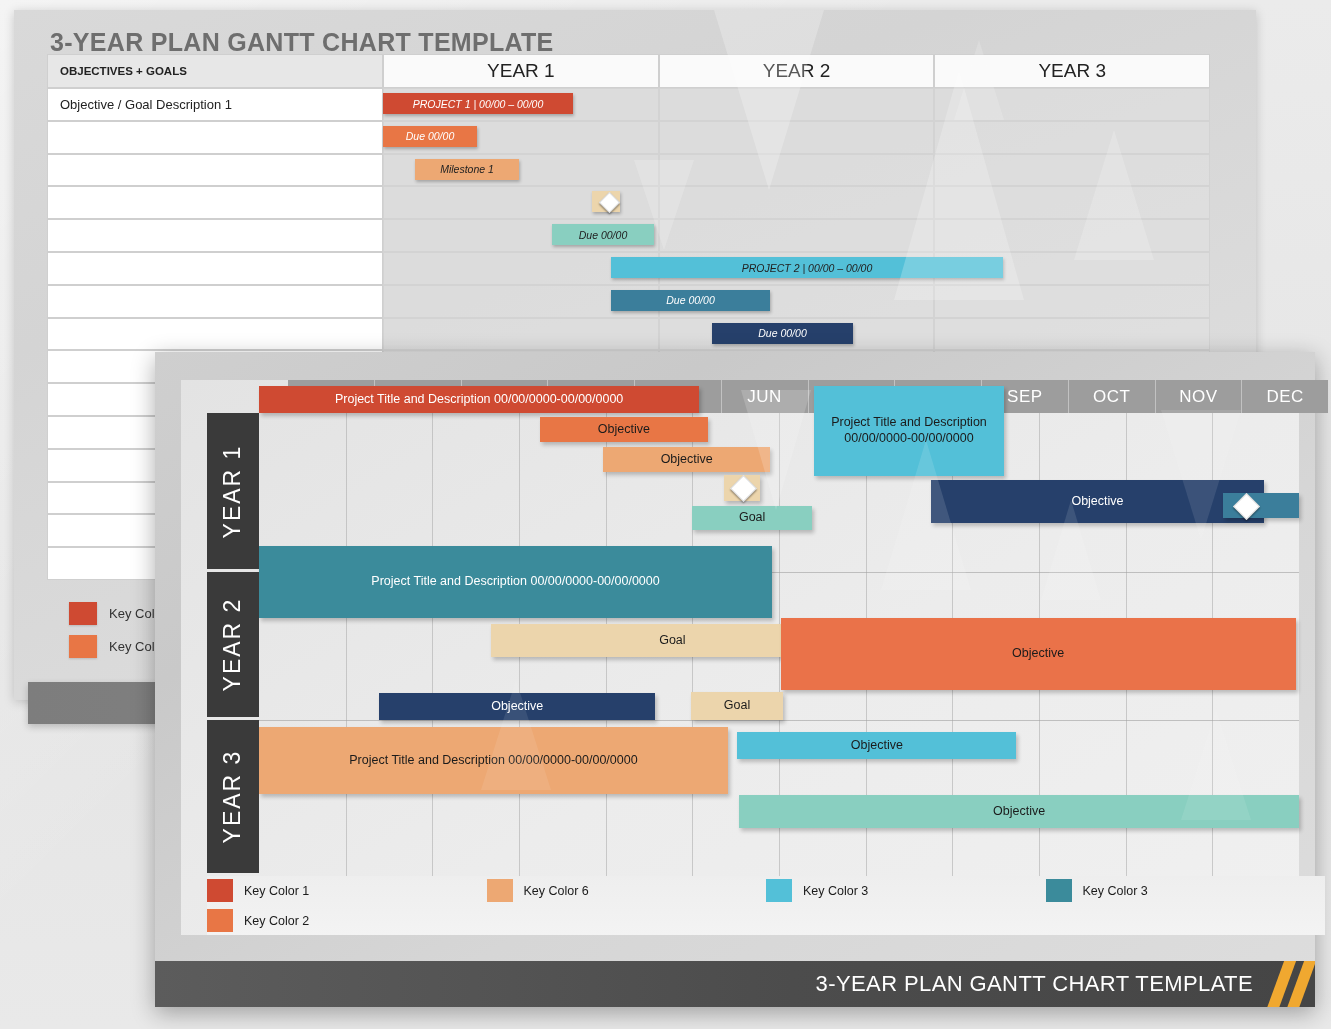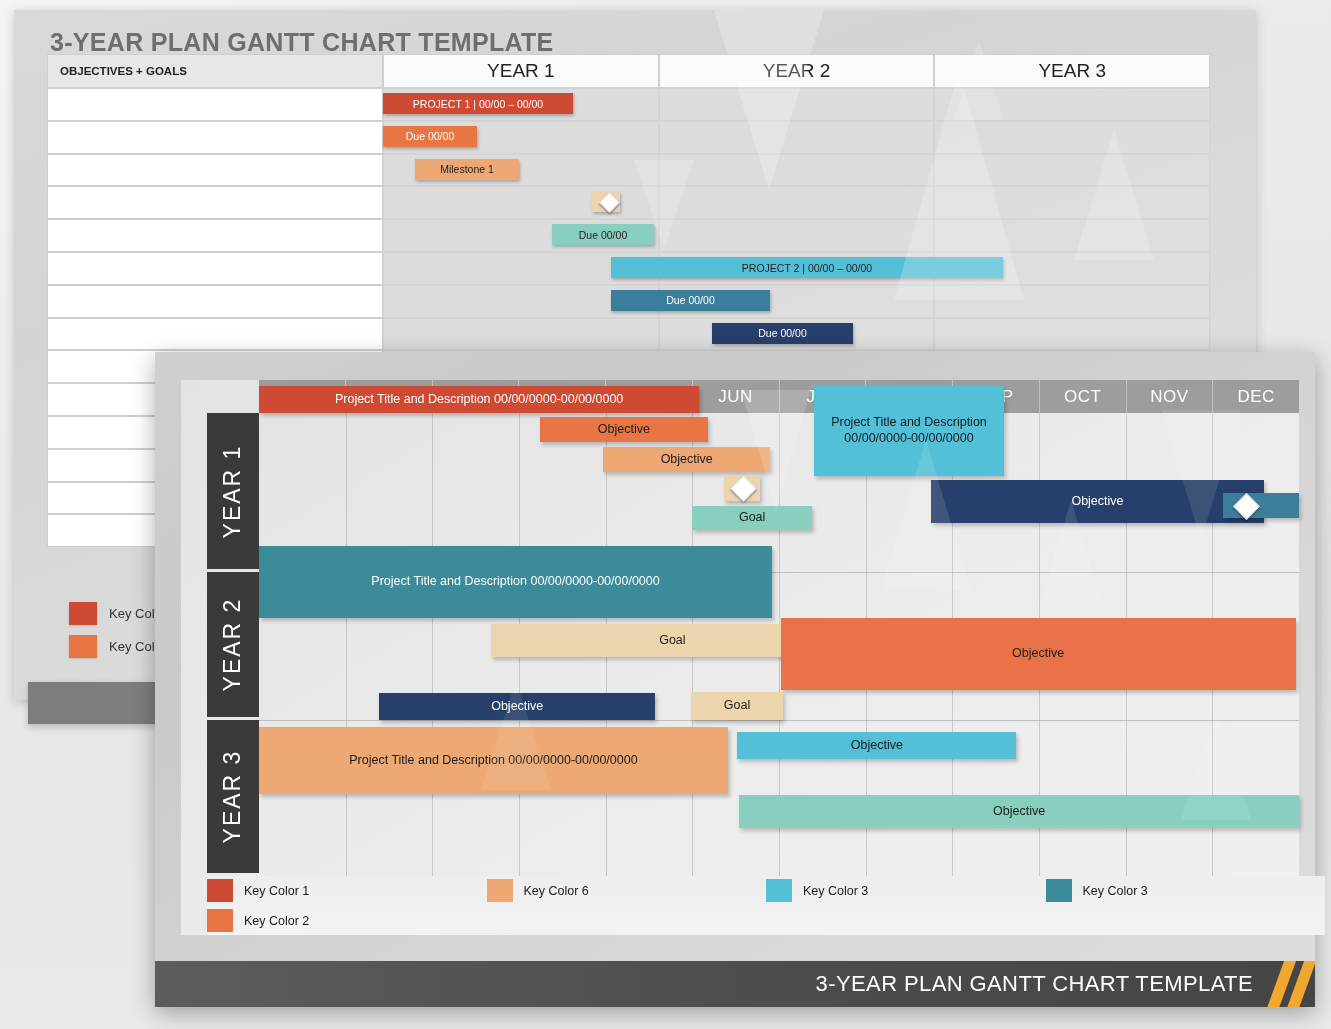--- a/index.html
+++ b/index.html
@@ -42,21 +42,21 @@
   .bt-head .yr-head{flex:1;justify-content:center;font-size:19px;color:#222;background:#fafafa;}
   .bt-row{display:flex;height:32.8px;}
   .bt-row .obj-cell{
     width:336px;box-sizing:border-box;border:1px solid #cfcfcf;background:#ffffff;
     display:flex;align-items:center;padding-left:12px;font-size:13px;color:#222;
   }
   .bt-row .grid-cell{
     flex:1;box-sizing:border-box;border:1px solid #d3d3d3;
     background:rgba(225,225,225,.55);
   }
-  #back-bars{position:absolute;left:369px;top:78px;width:827px;height:500px;pointer-events:none;}
+  #back-bars{position:absolute;left:369px;top:78px;width:827px;height:500px;pointer-events:none;font-style:italic;}
   .bbar{
     position:absolute;height:21px;display:flex;align-items:center;justify-content:center;
     font-size:10.5px;color:#fff;white-space:nowrap;box-shadow:1px 2px 3px rgba(0,0,0,.25);
   }
   .bbar.dark-txt{color:#222;}
   #back-legend{position:absolute;left:55px;top:592px;}
   .blg-row{display:flex;align-items:center;margin-bottom:10px;}
   .blg-sw{width:28px;height:23px;margin-right:12px;box-shadow:0 1px 2px rgba(0,0,0,.15);}
   .blg-lbl{font-size:13px;color:#333;}
   #back-footer{
@@ -72,21 +72,21 @@
     box-shadow:0 6px 22px rgba(0,0,0,0.32);
   }
   #front-inner{
     position:absolute;left:26px;top:28px;width:1118px;height:555px;
     background:linear-gradient(150deg,#e3e3e3,#ececec 55%,#f0f0f0);
   }
   
   .wm{position:absolute;border-style:solid;border-color:transparent;opacity:.55;}
 
   #month-header{
-    position:absolute;left:78px;top:0px;width:1040px;height:33px;display:flex;
+    position:absolute;left:78px;top:0px;width:1040px;height:33px;display:flex;padding-left:29px;
   }
   .mh-cell{
     flex:1;box-sizing:border-box;border-right:1px solid #c2c2c2;
     background:#9d9d9d;color:#fff;font-size:17px;
     display:flex;align-items:center;justify-content:center;letter-spacing:.5px;
   }
   .mh-cell:last-child{border-right:none;}
 
   #grid-area{position:absolute;left:78px;top:33px;width:1040px;height:463px;}
   .gridline{position:absolute;top:0;bottom:0;width:1px;background:rgba(170,170,170,.55);}
@@ -146,20 +146,26 @@
   <div id="back-title">3-YEAR PLAN GANTT CHART TEMPLATE</div>
 
   <div id="back-table">
     <div class="bt-head">
       <div class="cell obj-head">OBJECTIVES + GOALS</div>
       <div class="cell yr-head">YEAR 1</div>
       <div class="cell yr-head">YEAR 2</div>
       <div class="cell yr-head">YEAR 3</div>
     </div>
     <div id="back-rows">
+        <div class="bt-row">
+          <div class="obj-cell">Objective / Goal Description 1</div>
+          <div class="grid-cell"></div>
+          <div class="grid-cell"></div>
+          <div class="grid-cell"></div>
+        </div>
         <div class="bt-row">
           <div class="obj-cell"></div>
           <div class="grid-cell"></div>
           <div class="grid-cell"></div>
           <div class="grid-cell"></div>
         </div>
         <div class="bt-row">
           <div class="obj-cell"></div>
           <div class="grid-cell"></div>
           <div class="grid-cell"></div>

